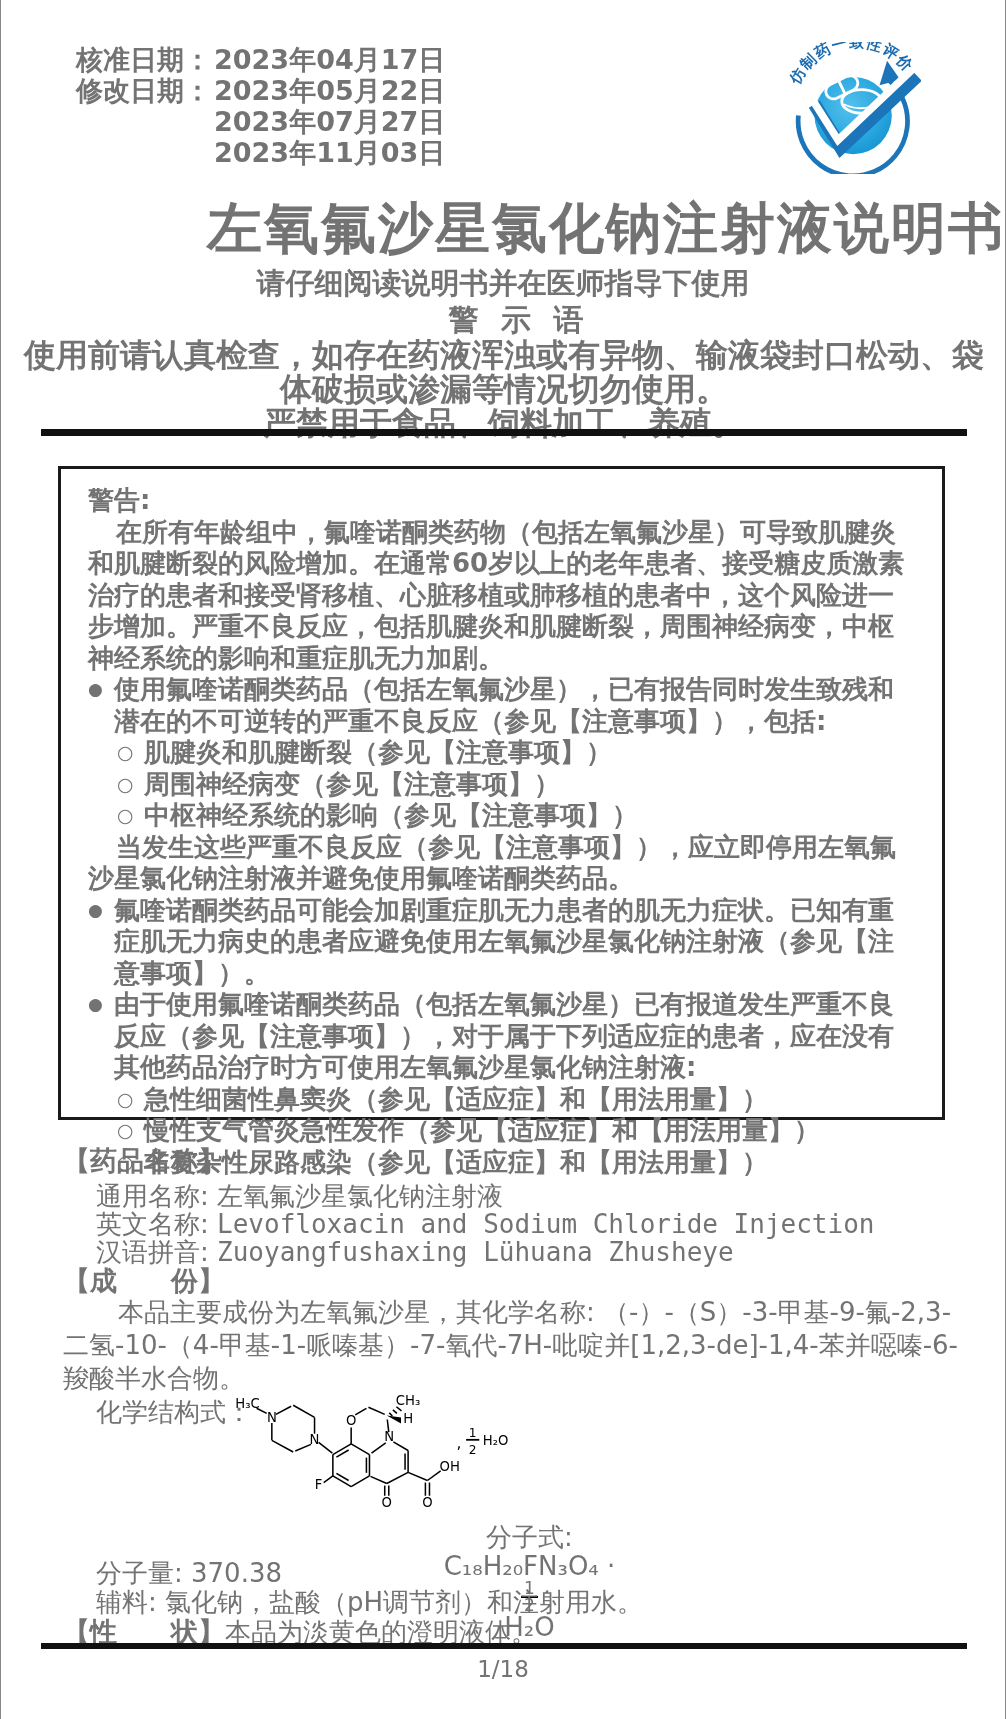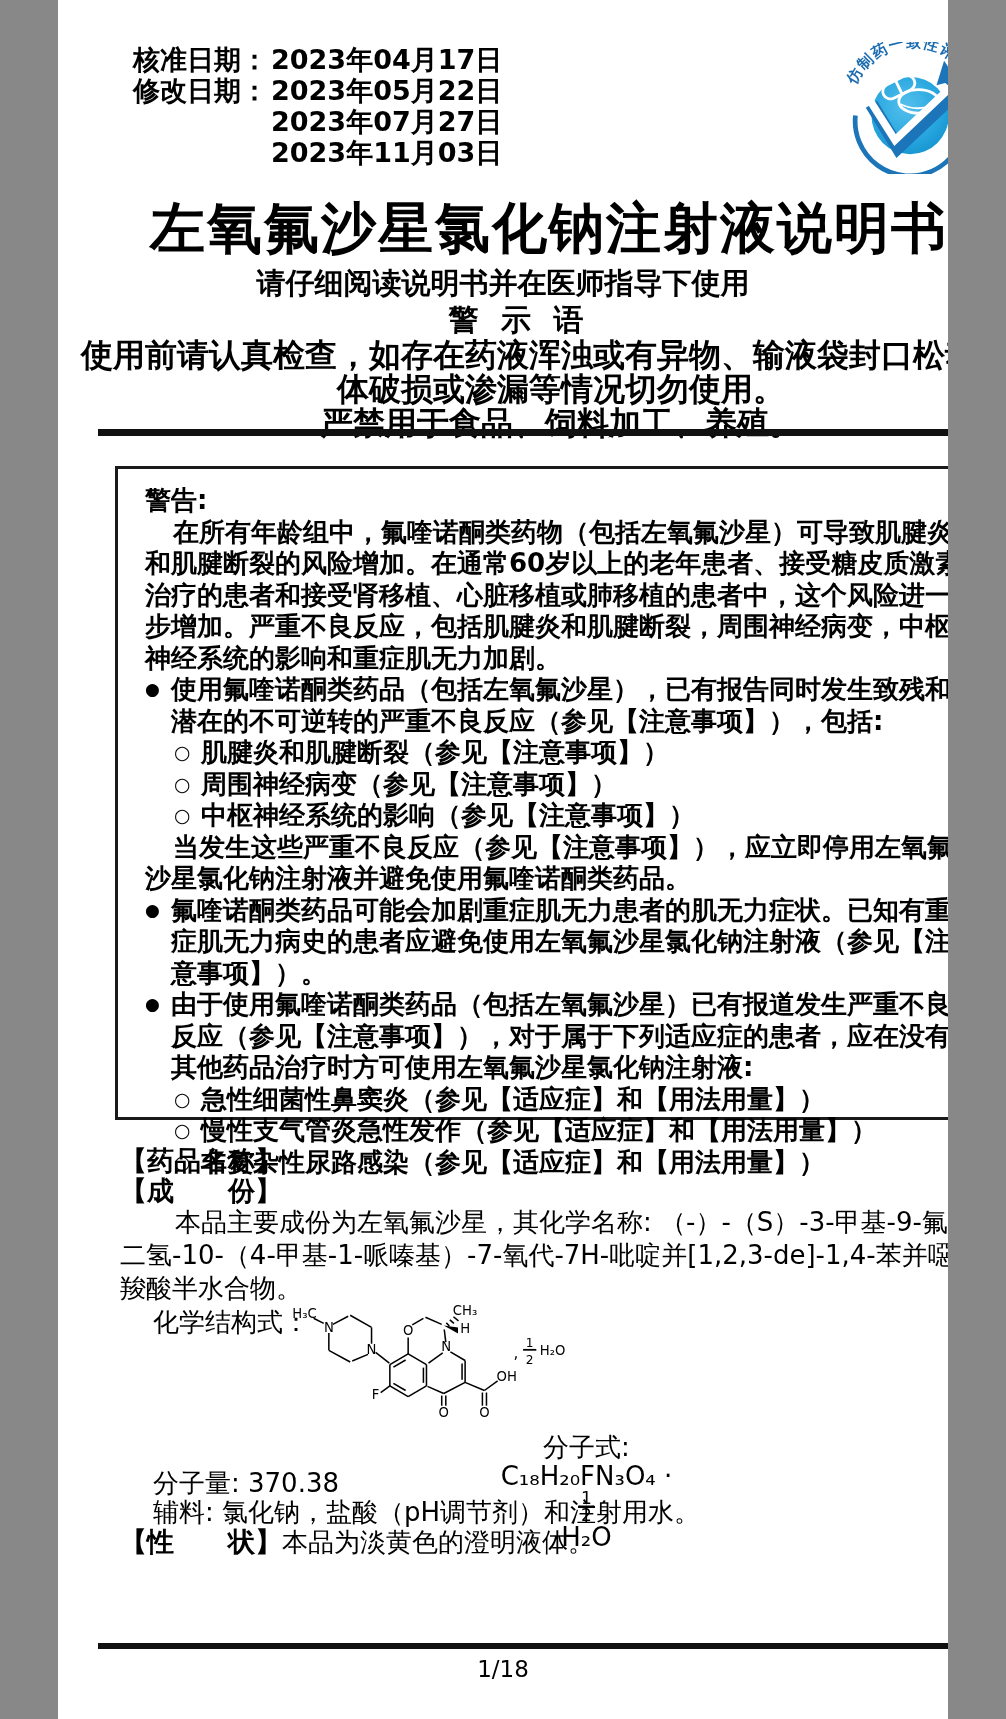--- a/index.html
+++ b/index.html
@@ -1,19 +1,19 @@
 <!DOCTYPE html>
 <html><head>
 <meta charset="utf-8">
 <style>
   html,body{margin:0;padding:0;background:#888;}
   .page{
-    position:relative; width:890px; height:1719px; background:#fff;
+    position:relative; width:1004px; height:1719px; background:#fff;
     margin:0 auto; overflow:hidden;
-    font-family:"DejaVu Sans","Liberation Sans",sans-serif; color:#000000;
+    font-family:"DejaVu Sans","Liberation Sans",sans-serif; color:#737373;
   }
   
   .dates{position:absolute; left:75px; top:44px; font-size:27px; font-weight:bold; line-height:31px;}
   .date-row{white-space:nowrap;}
   .date-label{display:inline-block; width:138px;}
   
   .logo{position:absolute; left:788px; top:42px;}
   
   .doc-title{position:absolute; left:0; top:192px; width:100%; text-align:right;
     font-size:55px; font-weight:bold; letter-spacing:2px; margin:0;}
@@ -160,20 +160,25 @@
     </div>
     <div class="sub-row">
       <span class="smark">○</span>
       <div class="bullet-text">非复杂性尿路感染（参见【适应症】和【用法用量】）</div>
     </div>
   </div>
 
   <div class="sections">
 
     <div class="sec-h">【药品名称】</div>
+    <div class="name-rows">
+      <div class="indent"><span>通用名称: </span><span>左氧氟沙星氯化钠注射液</span></div>
+      <div class="indent"><span>英文名称: </span><span class="mono">Levofloxacin and Sodium Chloride Injection</span></div>
+      <div class="indent"><span>汉语拼音: </span><span class="mono">Zuoyangfushaxing Lühuana Zhusheye</span></div>
+    </div>
 
     <div class="sec-h">【成　　份】</div>
     <p class="desc">本品主要成份为左氧氟沙星，其化学名称: （-）-（S）-3-甲基-9-氟-2,3-二氢-10-（4-甲基-1-哌嗪基）-7-氧代-7H-吡啶并[1,2,3-de]-1,4-苯并噁嗪-6-羧酸半水合物。</p>
 
     <div class="struct-row">
       <div class="struct-label">化学结构式：</div>
 
       <svg class="struct-svg" width="285" height="120" viewBox="0 0 560 236">
         <g stroke="#000" stroke-width="3" fill="none">
 

